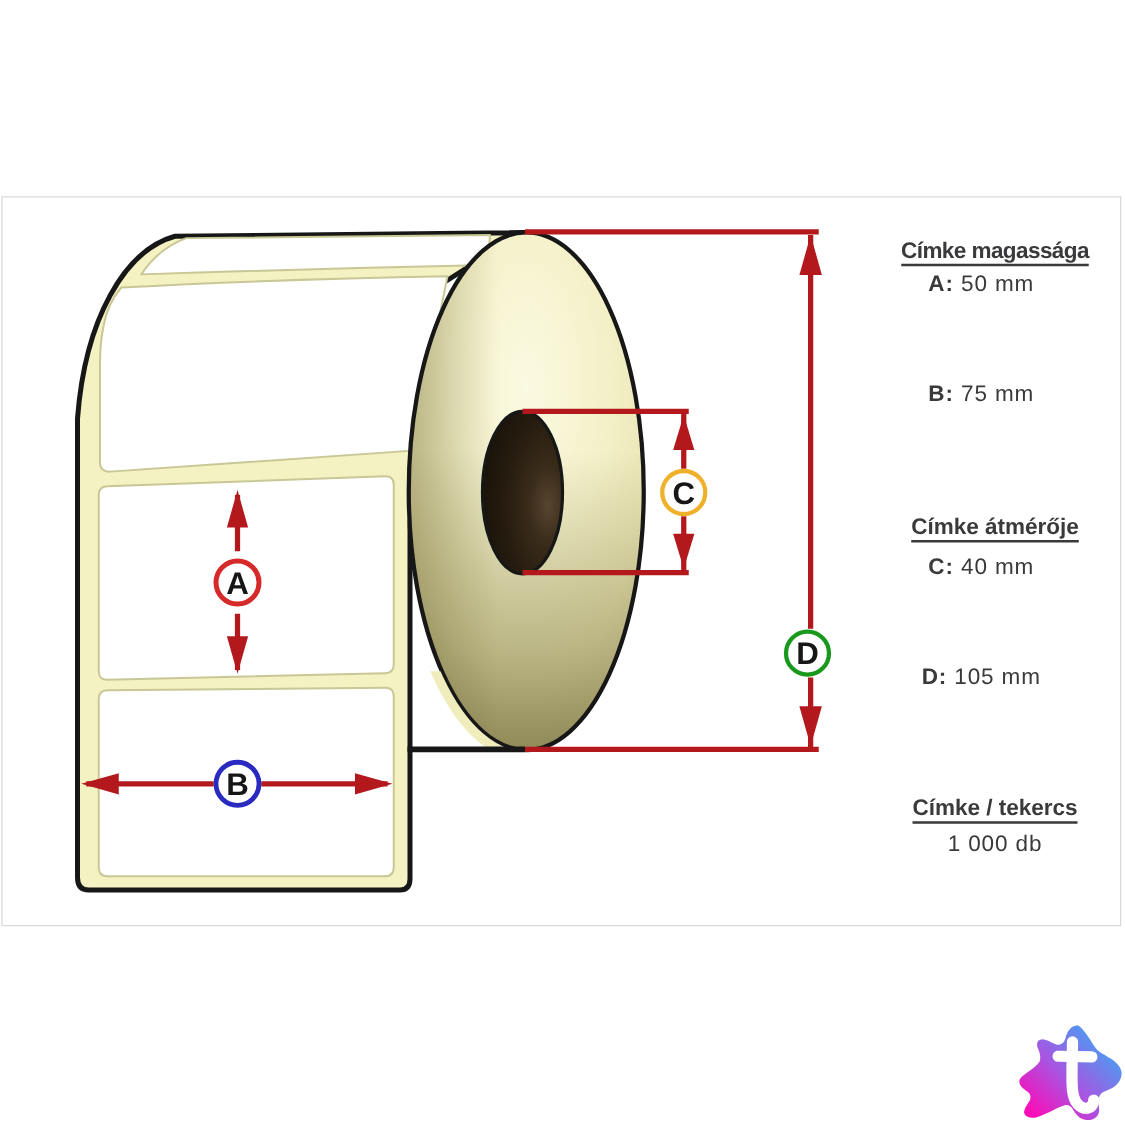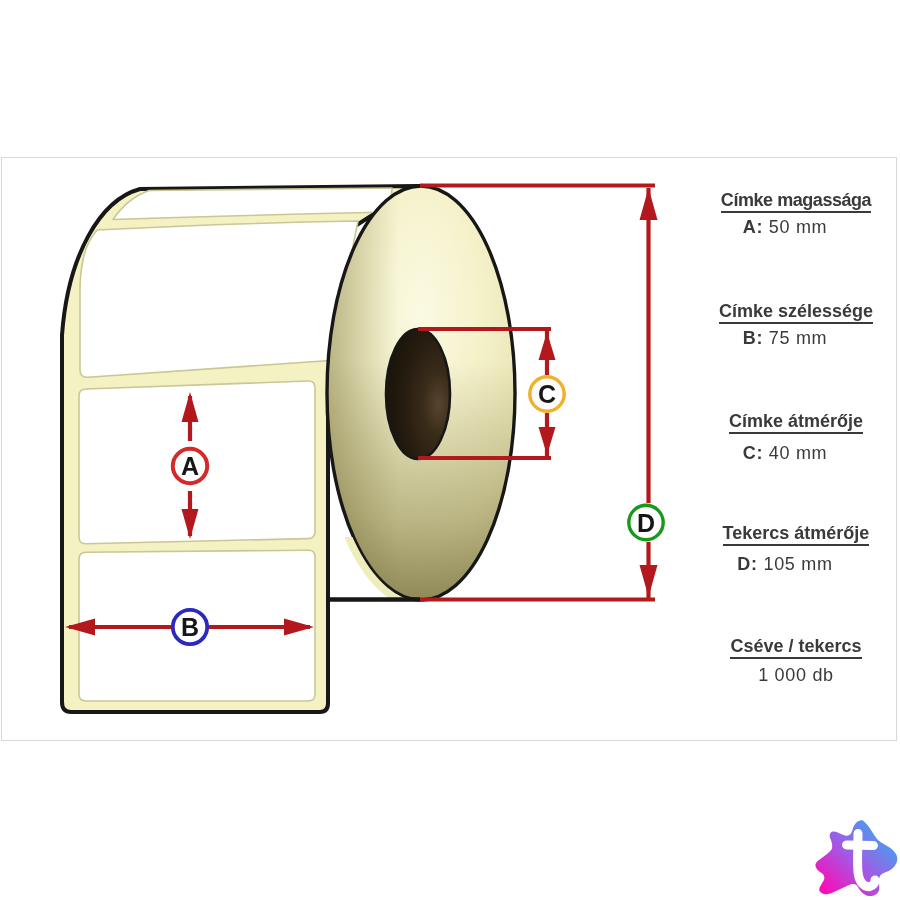--- a/index.html
+++ b/index.html
@@ -132,16 +132,16 @@
       C 874.5,836 872.5,832 870,828.5
       C 868,825.5 865.5,822.5 863,820.5 Z"></path>
     <g stroke="#ffffff" stroke-linecap="round" fill="none">
       <path d="M 858,833.5 C 858,845 857,862 858,872 C 859,882 864,887.5 870,886.5 C 873.2,885.9 875,883 875,880" stroke-width="9"></path>
       <path d="M 846.5,845 L 873.5,845.5" stroke-width="9"></path>
     </g>
   </g>
 </svg>
 
 <div class="grp" style="top:189.5px;"><span class="h" style="letter-spacing:-0.45px;">Címke magassága</span><div class="v" style="margin-top:4px;"><b>A:</b> 50 mm</div></div>
-<div class="grp" style="top:301px;"><span class="h">Címke szélessége</span><div class="v" style="margin-top:4px;"><b>B:</b> 75 mm</div></div>
+<div class="grp" style="top:301px;"><div class="v" style="margin-top:4px;"><b>B:</b> 75 mm</div></div>
 <div class="grp" style="top:411px;"><span class="h">Címke átmérője</span><div class="v" style="margin-top:9px;"><b>C:</b> 40 mm</div></div>
-<div class="grp" style="top:523px;"><span class="h">Tekercs átmérője</span><div class="v" style="margin-top:8px;"><b>D:</b> 105 mm</div></div>
-<div class="grp" style="top:635.5px;"><span class="h">Cséve / tekercs</span><div class="v" style="margin-top:6px;margin-right:0;">1 000 db</div></div>
+<div class="grp" style="top:523px;"><div class="v" style="margin-top:8px;"><b>D:</b> 105 mm</div></div>
+<div class="grp" style="top:635.5px;"><span class="h">Címke / tekercs</span><div class="v" style="margin-top:6px;margin-right:0;">1 000 db</div></div>
 
 </body></html>

